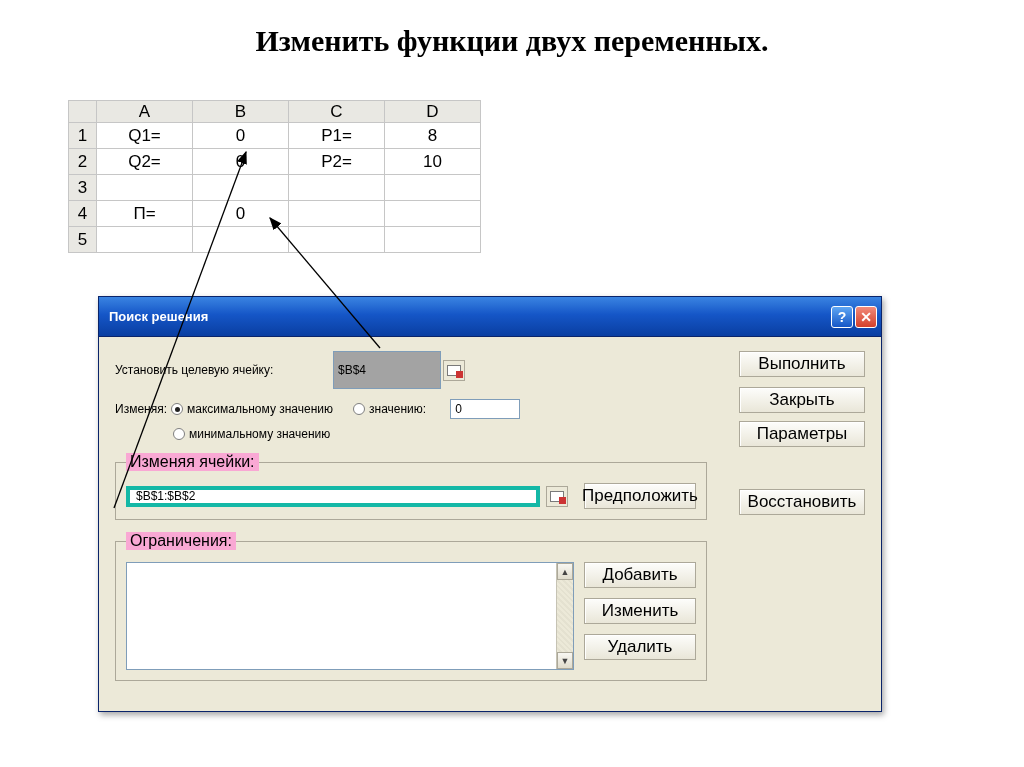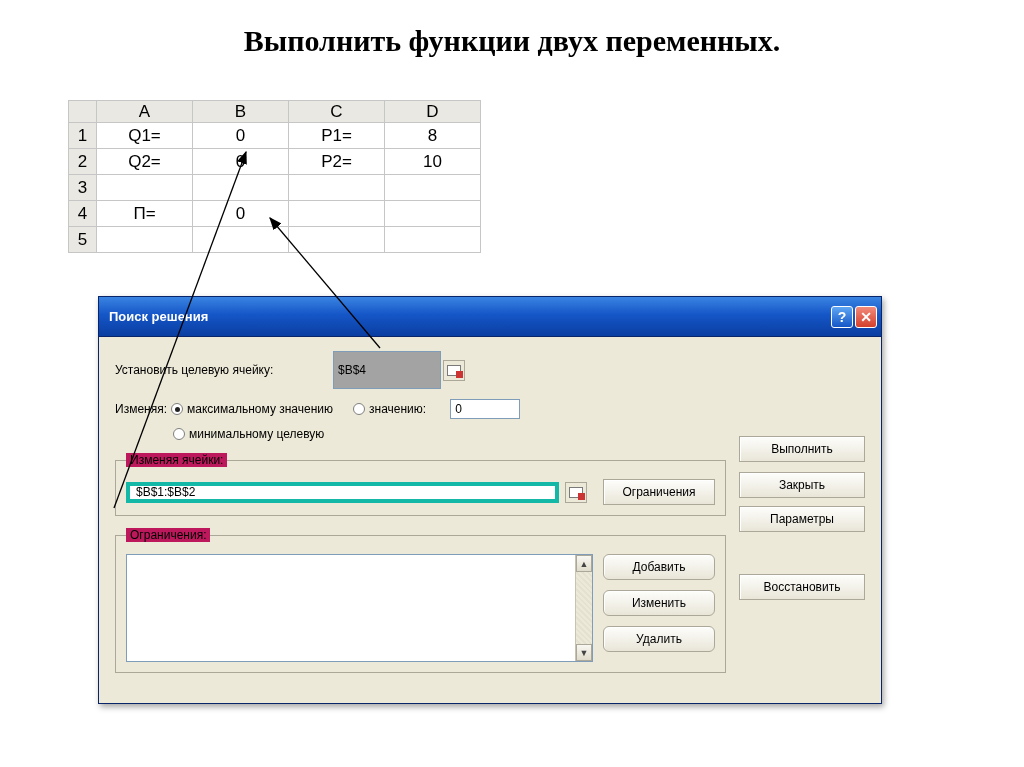--- a/index.html
+++ b/index.html
@@ -90,22 +90,21 @@
       font-size: 14px;
       line-height: 1;
     }
     .tb-help { background: linear-gradient(to bottom,#5fa6f3,#1556c7); color:#fff; }
     .tb-close { background: linear-gradient(to bottom,#f28a7a,#d4402b); color:#fff; }
 
     .dialog-body {
       padding: 14px 16px 18px 16px;
       position: relative;
       display: flex;
-      gap: 13px;
-      align-items: center;
+      gap: 32px;
     }
     .main-col { flex: 1; }
     .side-col { width: 126px; display: flex; flex-direction: column; gap: 8px; }
 
     .row { display: flex; align-items: center; margin-bottom: 10px; }
     .label { color: #000; }
 
     .target-row .label { width: 218px; }
     .target-input {
       width: 108px; height: 38px;
@@ -156,23 +155,23 @@
 
     .min-row { margin-left: 58px; margin-top: -2px; margin-bottom: 12px; }
 
     fieldset.group {
       border: 1px solid #aca899;
       padding: 12px 10px 10px 10px;
       margin-bottom: 12px;
       position: relative;
     }
     fieldset.group legend {
-      font-size: 12px;
+      font-size: 16px;
       padding: 0 4px;
-      background: #be185d;
+      background: #f9a8d4;
     }
 
     .change-cells-row { display:flex; align-items:center; gap:4px; }
     .change-input {
       flex: 1;
       height: 21px;
       border: 4px solid #14b8a6;
       background:#fff; font-size:12px; padding:1px 6px;
     }
 
@@ -200,46 +199,46 @@
       font-size:9px;color:#444;
     }
     .scroll-track { flex:1; background: repeating-linear-gradient(45deg,#ece9d8,#ece9d8 2px,#e4e1d0 2px,#e4e1d0 4px); }
 
     .constraint-btns { display:flex; flex-direction:column; gap:10px; }
 
     .win-btn {
       height: 26px;
       border: 1px solid #aca899;
       background: linear-gradient(#fdfdfb,#e9e6d8);
-      font-size: 12px;
+      font-size: 17px;
       padding: 0 10px;
       cursor: pointer;
       display:flex;align-items:center;justify-content:center;
       box-shadow: inset 1px 1px 0 #fff;
     }
     .side-col .win-btn { width: 100%; }
 
     .side-group-top{ display:flex;flex-direction:column;gap:10px;}
     .side-group-mid{ display:flex;flex-direction:column;gap:10px;}
     .side-group-bot{ display:flex;flex-direction:column;gap:10px;margin-top:34px;}
-    .constraint-btns .win-btn{ width: 112px; border-radius: 6px; }
+    .constraint-btns .win-btn{ width: 112px; }
     .guess-btn { width: 112px; margin-left: 12px; }
 
     
     .annot-svg {
       position: absolute;
       left: 0; top: 0;
       pointer-events: none;
       z-index: 50;
     }
   </style>
 </head>
 <body>
 
-<h1 class="page-title">Выполнить функции двух переменных.</h1>
+<h1 class="page-title">Изменить функции двух переменных.</h1>
 
 <table class="spreadsheet">
   <thead>
     <tr>
       <th class="corner"></th>
       <th class="col-A">A</th>
       <th class="col-B">B</th>
       <th class="col-C">C</th>
       <th class="col-D">D</th>
     </tr>
@@ -321,32 +320,32 @@
         <span class="radio-wrap">
           <span class="radio"></span>
           <span>значению:</span>
         </span>
         <input class="value-input" value="0" style="">
       </div>
 
       <div class="row min-row">
         <span class="radio-wrap">
           <span class="radio"></span>
-          <span>минимальному целевую</span>
+          <span>минимальному значению</span>
         </span>
       </div>
 
       <fieldset class="group">
         <legend>Изменяя ячейки:</legend>
         <div class="change-cells-row">
           <input class="change-input" value="$B$1:$B$2" style="">
           <div class="ref-btn">
               <span class="ref-icon"></span>
             </div>
-          <button class="win-btn guess-btn">Ограничения</button>
+          <button class="win-btn guess-btn">Предположить</button>
         </div>
       </fieldset>
 
       <fieldset class="group">
         <legend>Ограничения:</legend>
         <div class="constraints-row">
           <div class="constraints-list">
             <div class="scrollbar">
               <div class="scroll-btn">▲</div>
               <div class="scroll-track"></div>

